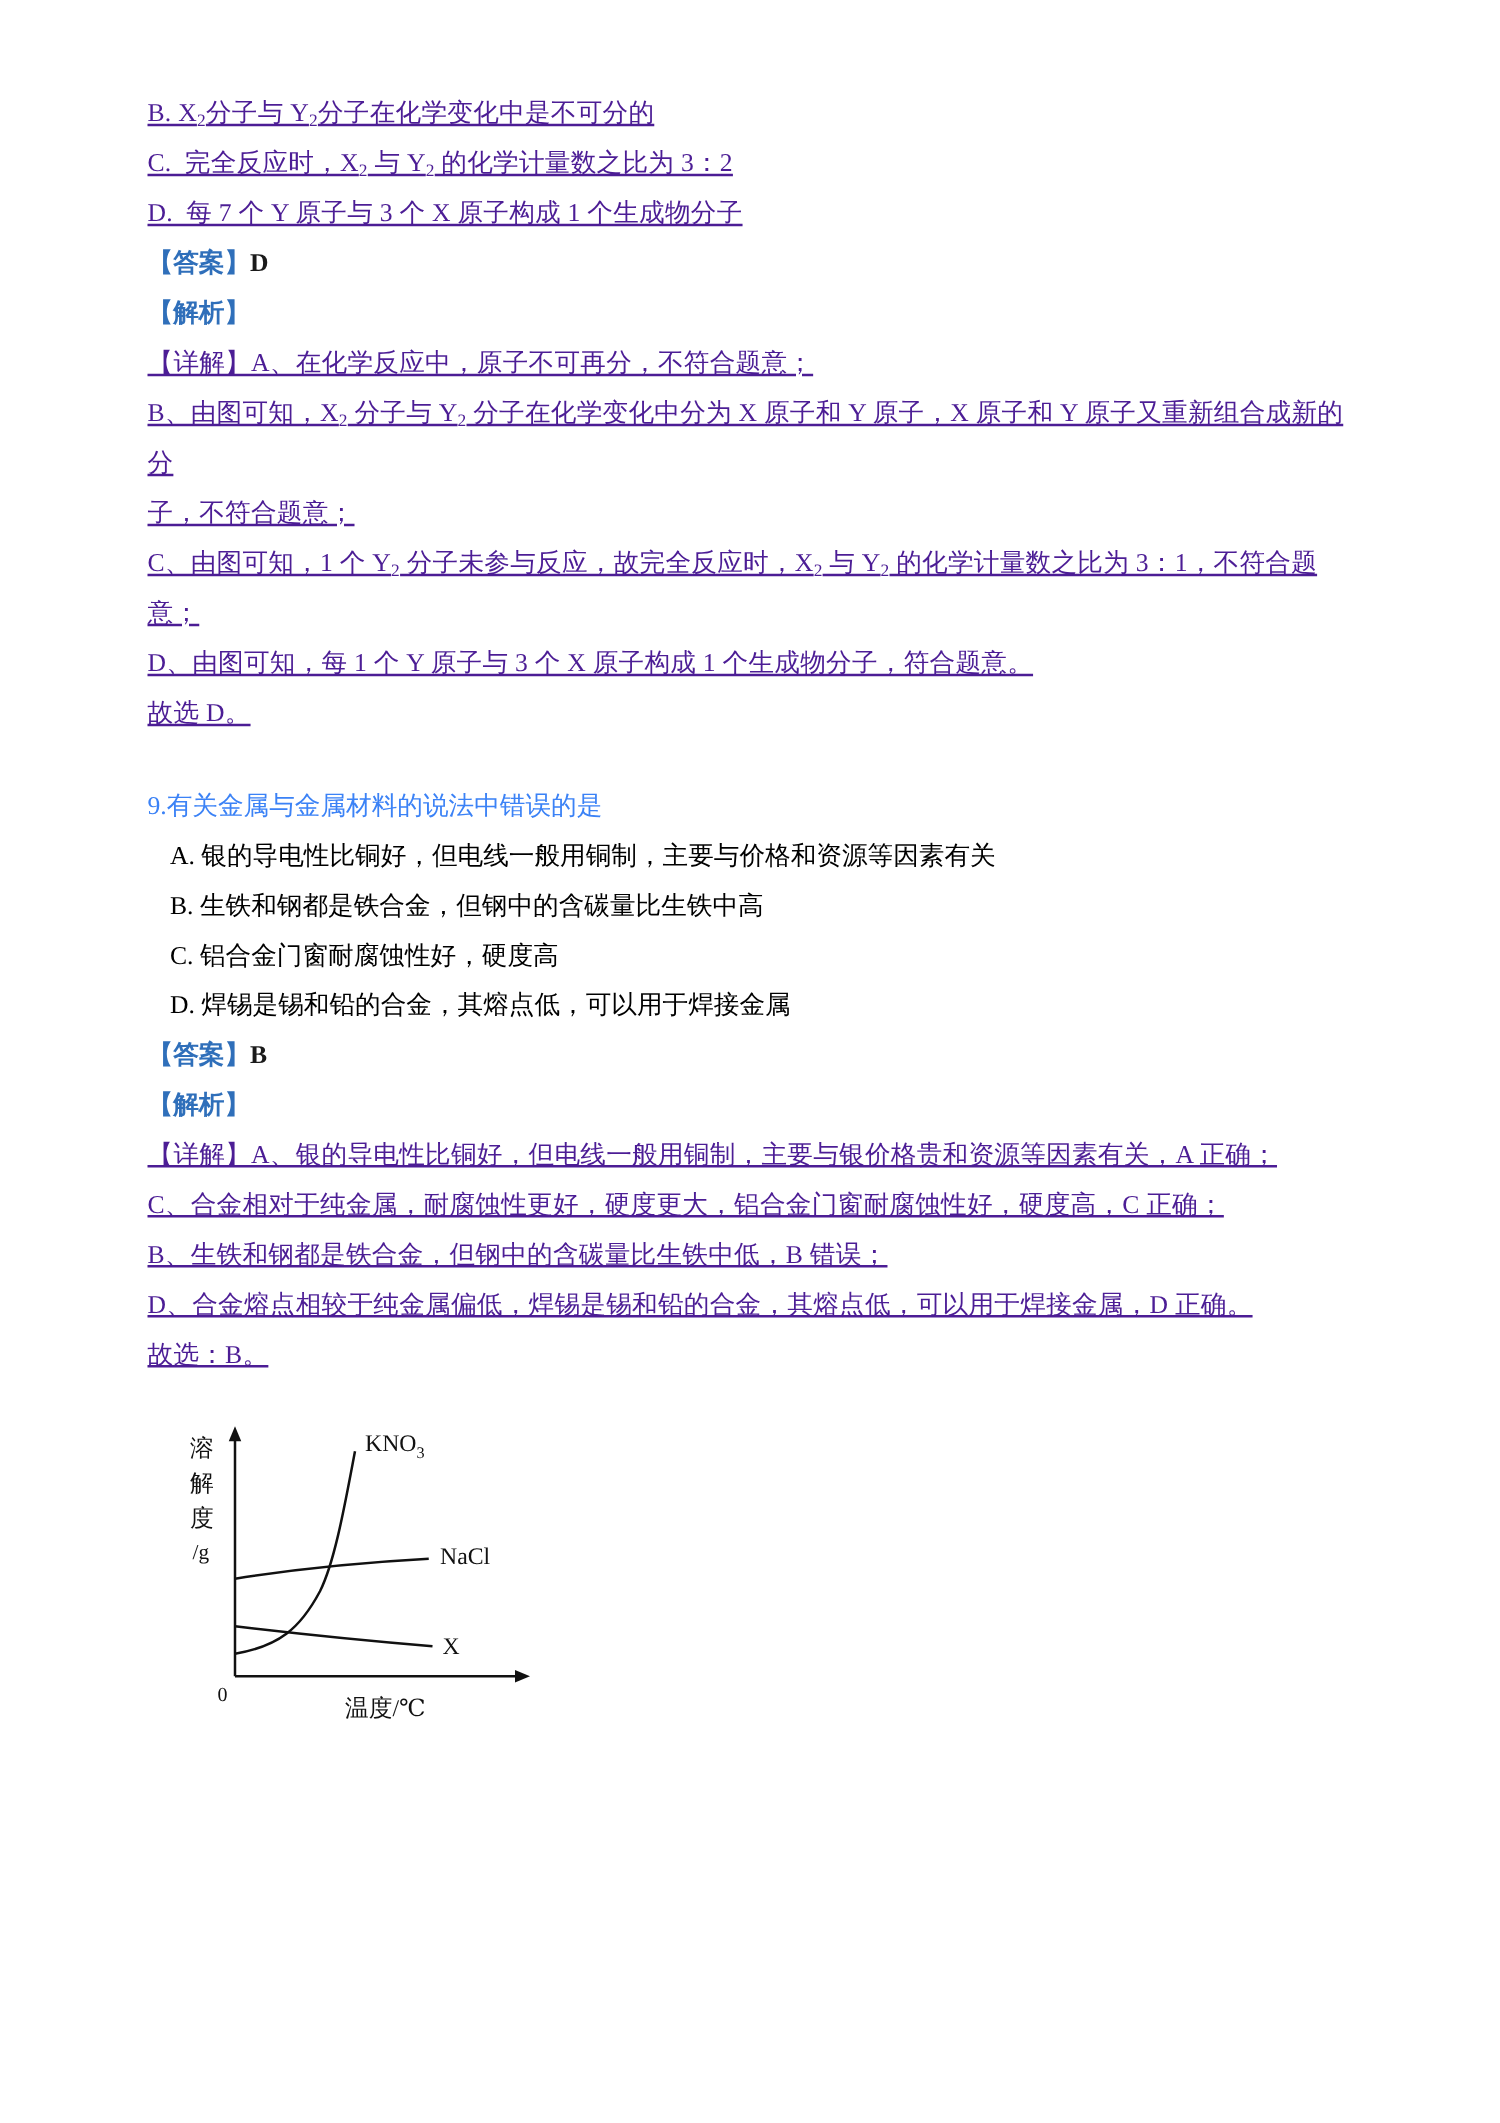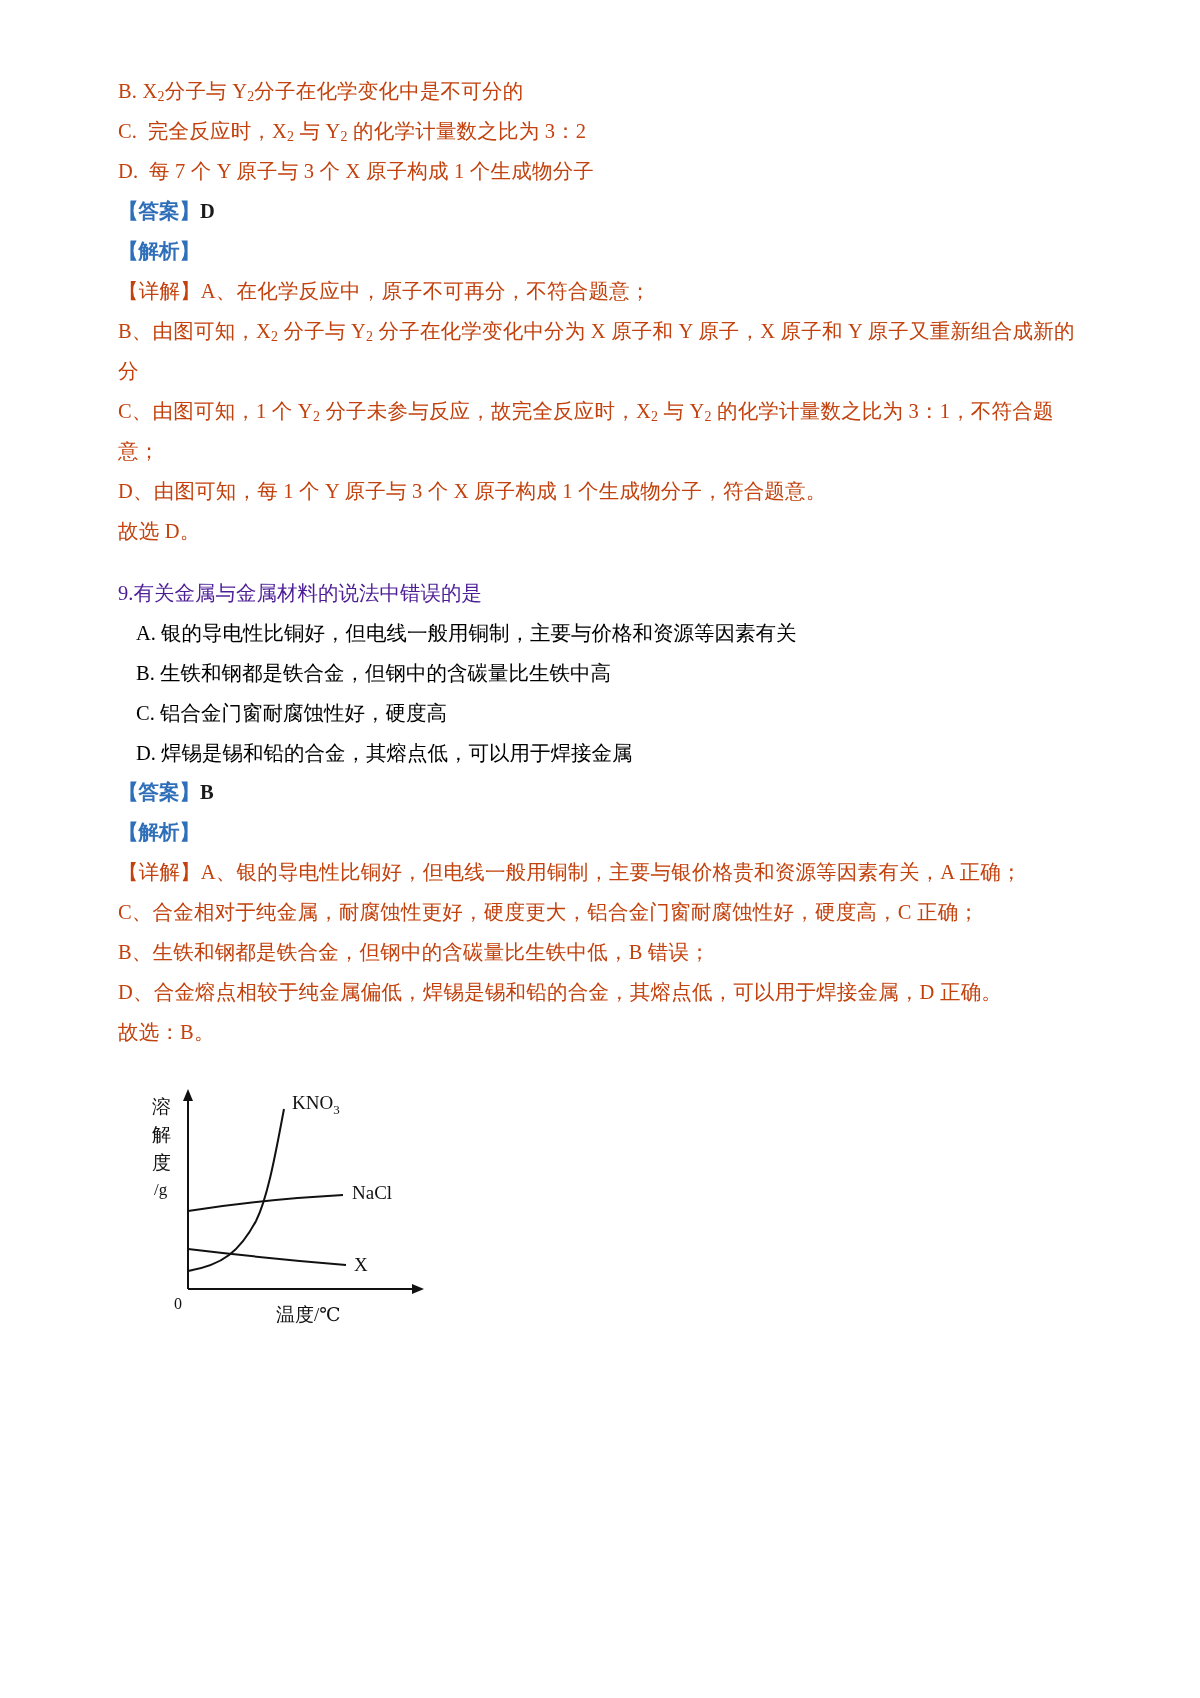--- a/index.html
+++ b/index.html
@@ -16,38 +16,39 @@
   .page {
     position: relative;
     width: 1200px;
     min-height: 1698px;
     box-sizing: border-box;
     padding: 72px 118px 40px 118px;
   }
   .line {
     font-size: 20.5px;
     line-height: 1.95;
-    color: #c2410c;
+    color: #4c1d95;
     letter-spacing: 0.2px;
     white-space: pre-wrap;
+    text-decoration: underline;
   }
   .tag {
     color: #2f6fba;
     font-size: 20.5px;
     line-height: 1.95;
     font-weight: bold;
   }
   .tag .val {
     color: #1a1a1a;
   }
   .qtitle {
     font-size: 20.5px;
     line-height: 1.95;
-    color: #4c1d95;
-    margin-top: 16px;
+    color: #3b82f6;
+    margin-top: 28px;
   }
   .opt {
     font-size: 20.5px;
     line-height: 1.95;
     color: #000000;
     padding-left: 18px;
   }
   sub {
     font-size: 0.68em;
     vertical-align: -0.25em;
@@ -74,20 +75,21 @@
   <div class="line">B. X<sub>2</sub>分子与 Y<sub>2</sub>分子在化学变化中是不可分的</div>
   <div class="line">C.  完全反应时，X<sub>2</sub> 与 Y<sub>2</sub> 的化学计量数之比为 3：2</div>
   <div class="line">D.  每 7 个 Y 原子与 3 个 X 原子构成 1 个生成物分子</div>
 
   <div class="tag"><span>【答案】</span><span class="val">D</span></div>
 
   <div class="tag"><span>【解析】</span></div>
 
   <div class="line">【详解】A、在化学反应中，原子不可再分，不符合题意；</div>
   <div class="line">B、由图可知，X<sub>2</sub> 分子与 Y<sub>2</sub> 分子在化学变化中分为 X 原子和 Y 原子，X 原子和 Y 原子又重新组合成新的分</div>
+  <div class="line">子，不符合题意；</div>
   <div class="line">C、由图可知，1 个 Y<sub>2</sub> 分子未参与反应，故完全反应时，X<sub>2</sub> 与 Y<sub>2</sub> 的化学计量数之比为 3：1，不符合题意；</div>
   <div class="line">D、由图可知，每 1 个 Y 原子与 3 个 X 原子构成 1 个生成物分子，符合题意。</div>
   <div class="line">故选 D。</div>
 
   <div class="spacer-sm"></div>
 
   <div class="qtitle">9.有关金属与金属材料的说法中错误的是</div>
   <div class="opt">A.  银的导电性比铜好，但电线一般用铜制，主要与价格和资源等因素有关</div>
   <div class="opt">B.  生铁和钢都是铁合金，但钢中的含碳量比生铁中高</div>
   <div class="opt">C.  铝合金门窗耐腐蚀性好，硬度高</div>

